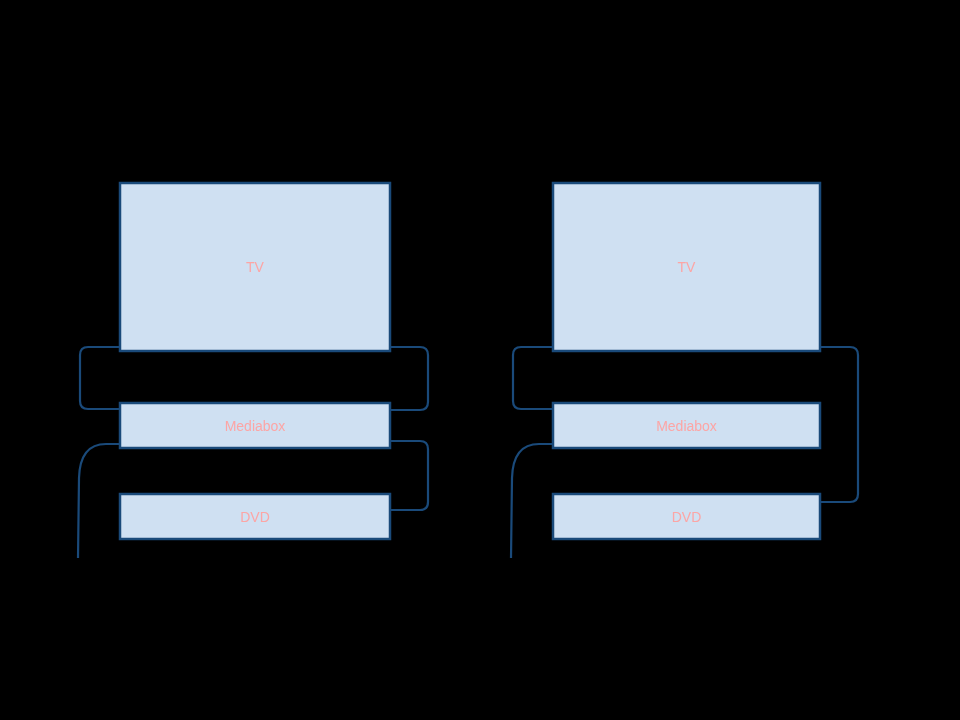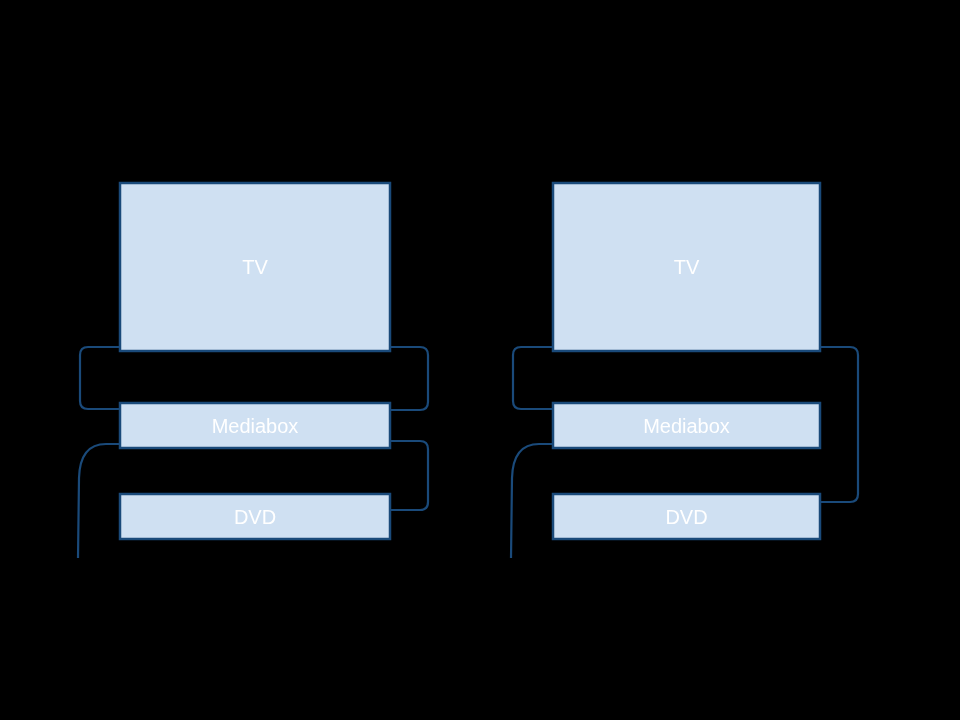--- a/index.html
+++ b/index.html
@@ -38,23 +38,23 @@
   }
   .wire {
     fill: none;
     stroke: #1a4a7a;
     stroke-width: 2.2;
     stroke-linecap: butt;
     stroke-linejoin: round;
   }
   .device-label {
     position: absolute;
-    color: #ffffff;
+    color: #fca5a5;
     font-family: "Liberation Sans", "DejaVu Sans", sans-serif;
-    font-size: 20px;
+    font-size: 14px;
     line-height: 1;
     text-align: center;
     white-space: nowrap;
     pointer-events: none;
     display: flex;
     align-items: center;
     justify-content: center;
   }
 </style>
 </head>

